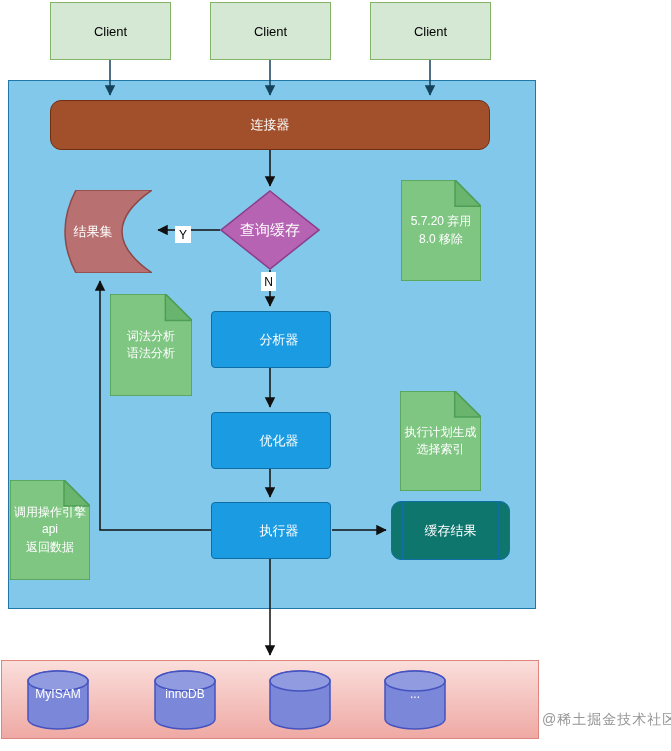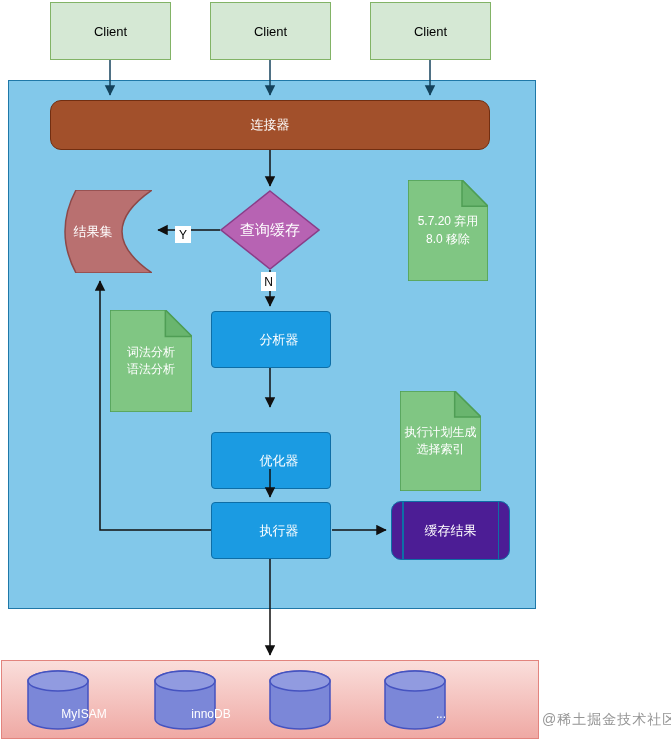--- a/index.html
+++ b/index.html
@@ -33,21 +33,21 @@
   
   .node-blue{
     width:120px;height:57px;border-radius:4px;
     background:#1b9be2;border:1px solid #0e6ea6;box-sizing:border-box;
     color:#ffffff;font-size:13px;padding-left:16px;
   }
 
   
   .cache-node{
     left:391px;top:501px;width:119px;height:59px;border-radius:10px;
-    background:#4c1d95;border:1px solid #0e6ea6;box-sizing:border-box;
+    background:#0f766e;border:1px solid #0e6ea6;box-sizing:border-box;
     color:#ffffff;font-size:13px;
   }
   .cache-node .vline{position:absolute;top:0;bottom:0;width:1.5px;background:#0e6ea6;}
   .cache-node .vline.left{left:10px;}
   .cache-node .vline.right{right:10px;}
 
   
   .diamond-wrap{left:220px;top:190px;width:100px;height:80px;}
   .diamond-wrap svg{position:absolute;left:0;top:0;}
   .diamond-label{position:absolute;left:0;top:0;width:100%;height:100%;color:#ffffff;font-size:15px;}
@@ -58,34 +58,34 @@
 
   
   .note{box-sizing:border-box;}
   .note svg{position:absolute;left:0;top:0;}
   .note-text{
     position:absolute;left:0;top:0;width:100%;height:100%;
     color:#ffffff;font-size:12px;line-height:1.45;white-space:pre-line;
     display:flex;align-items:center;justify-content:center;text-align:center;
   }
   .note-manage{left:552px;top:80px;width:81px;height:100px;}
-  .note-deprecated{left:401px;top:180px;width:80px;height:101px;margin-left:7px;}
-  .note-lexical{left:110px;top:310px;width:82px;height:102px;}
+  .note-deprecated{left:401px;top:180px;width:80px;height:101px;}
+  .note-lexical{left:110px;top:294px;width:82px;height:102px;}
   .note-plan{left:400px;top:391px;width:81px;height:100px;border-radius:16px;}
   .note-call{left:10px;top:480px;width:80px;height:100px;}
   .note-storage{left:587px;top:645px;width:76px;height:102px;}
 
   
   .storage-bar{
     left:1px;top:660px;width:538px;height:79px;
     background:linear-gradient(#fadedb,#efa9a4);
     border:1px solid #e2847e;box-sizing:border-box;
   }
   .cylinder{width:62px;height:60px;top:670px;}
-  .cyl-label{position:absolute;left:0;top:24px;width:100%;height:40px;color:#ffffff;font-size:12px;padding-left:26px;}
+  .cyl-label{position:absolute;left:0;top:4px;width:100%;height:40px;color:#ffffff;font-size:12px;}
 
   
   .branch-chip{
     background:#ffffff;color:#000000;font-size:12px;
     display:flex;align-items:center;justify-content:center;
   }
 
   .watermark{
     left:516px;top:711px;width:150px;height:20px;
     color:rgba(130,130,130,0.85);font-size:14px;letter-spacing:1px;white-space:nowrap;margin-left:26px;
@@ -126,21 +126,21 @@
   <div class="abs stored-wrap">
     <svg width="100" height="83" viewBox="0 0 100 83">
       <path d="M24,0 H100 Q40,41.5 100,83 H24 Q2,41.5 24,0 Z" fill="#b97070" stroke="#8d4848" stroke-width="1.5"></path>
     </svg>
     <div class="stored-label center">结果集</div>
   </div>
 
   <div class="abs center node-blue" style="left:211px;top:311px;">
     <span>分析器</span>
   </div>
-  <div class="abs center node-blue" style="left:211px;top:432px;justify-content:center;">
+  <div class="abs center node-blue" style="left:211px;top:412px;justify-content:center;">
     <span>优化器</span>
   </div>
   <div class="abs center node-blue" style="left:211px;top:502px;">
     <span>执行器</span>
   </div>
 
   <div class="abs center cache-node">
     <div class="vline left"></div>
     <div class="vline right"></div>
     <span>缓存结果</span>
@@ -167,20 +167,29 @@
 
   <div class="abs note note-plan">
     <svg width="81" height="100" viewBox="0 0 80 100" preserveAspectRatio="none">
       <path d="M0,0 L54,0 L80,26 L80,100 L0,100 Z" fill="#80c683" stroke="#4f9e55" stroke-width="1.5"></path>
       <path d="M54,0 L54,26 L80,26 Z" fill="#69b56e" stroke="#4f9e55" stroke-width="1.5"></path>
     </svg>
     <div class="note-text">执行计划生成
 选择索引</div>
   </div>
 
+  <div class="abs note note-call">
+    <svg width="80" height="100" viewBox="0 0 80 100" preserveAspectRatio="none">
+      <path d="M0,0 L54,0 L80,26 L80,100 L0,100 Z" fill="#80c683" stroke="#4f9e55" stroke-width="1.5"></path>
+      <path d="M54,0 L54,26 L80,26 Z" fill="#69b56e" stroke="#4f9e55" stroke-width="1.5"></path>
+    </svg>
+    <div class="note-text">调用操作引擎
+api
+返回数据</div>
+  </div>
 
 
   <div class="abs cylinder" style="left:27px;">
     <svg width="62" height="60" viewBox="0 0 62 60">
       <path d="M1,11 A30,10 0 0 1 61,11 L61,49 A30,10 0 0 1 1,49 Z" fill="#7b87d8" stroke="#4553c0" stroke-width="1.5"></path>
       <ellipse cx="31" cy="11" rx="30" ry="10" fill="#919be0" stroke="#4553c0" stroke-width="1.5"></ellipse>
     </svg>
     <div class="cyl-label center">MyISAM</div>
   </div>
   <div class="abs cylinder" style="left:154px;">

